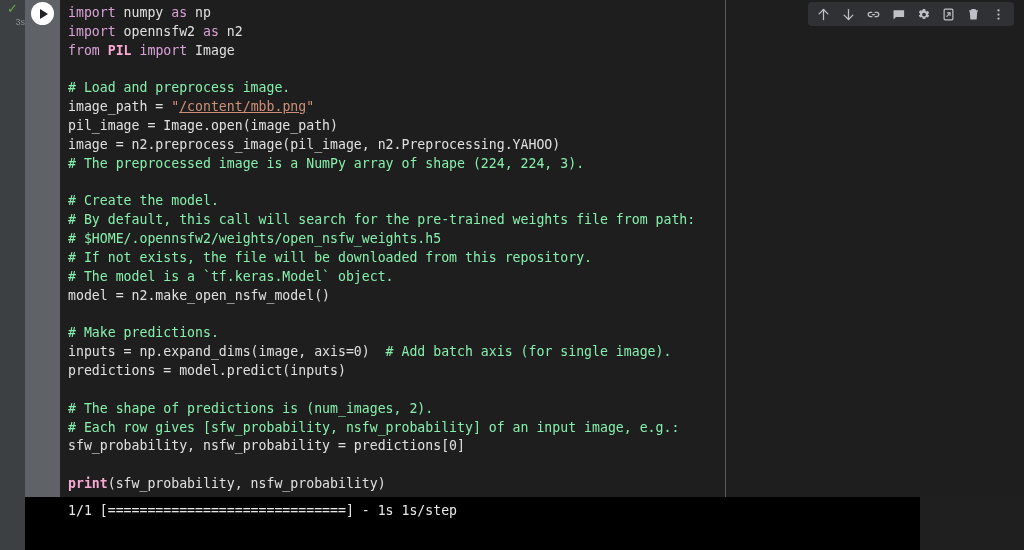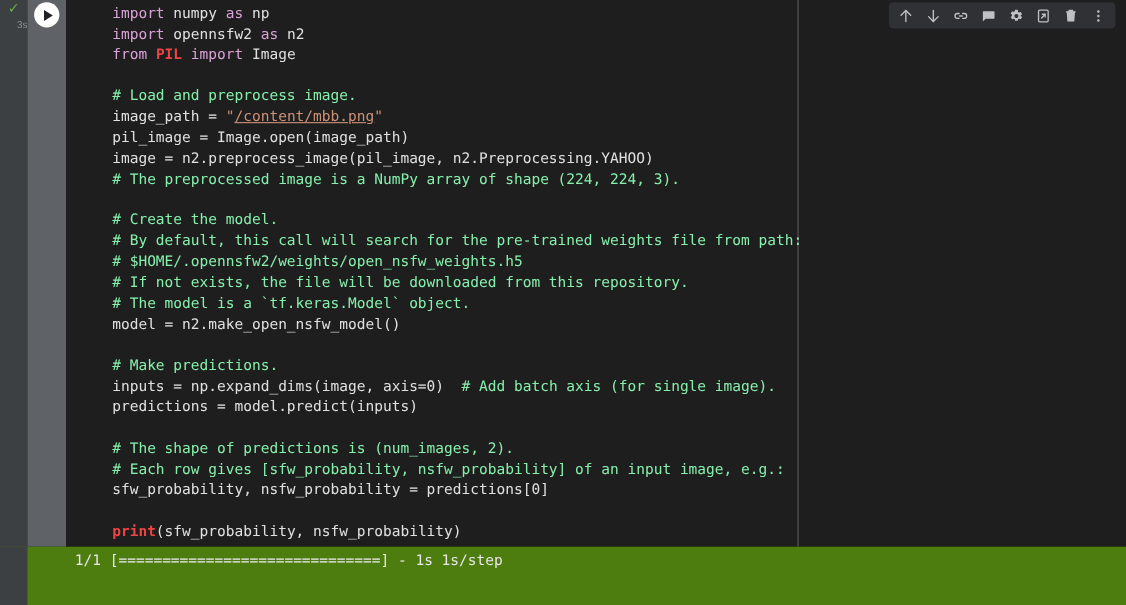--- a/index.html
+++ b/index.html
@@ -93,37 +93,36 @@
     background: #5a5a5a;
   }
   .code-lines {
     position: absolute;
     left: 8px; top: 4px;
     font-family: "DejaVu Sans Mono", "Liberation Mono", monospace;
     font-size: 13.2px;
     line-height: 18.85px;
     white-space: pre;
     color: #d4d4d4;
-    margin-left: 34px;
   }
   .ln { display: block; height: 18.85px; }
 
   .k  { color: #d9a2d6; }          
   .nm { color: #e0e0e0; }          
-  .bi { color: #ef4444; font-weight: bold; text-align: right; }  
+  .bi { color: #f9a8d4; font-weight: bold; text-align: right; }  
   .cm { color: #86efac; }          
   .st { color: #ce9178; text-decoration: underline; }
 
   
   .output-area {
     position: absolute;
     left: 0; top: 497px;
-    width: 1024px;
+    width: 920px;
     height: 53px;
-    background: #4d7c0f;
+    background: #000000;
   }
   .output-gutter {
     position: absolute;
     left: 0; top: 0;
     width: 25px;
     height: 53px;
     background: #3c4043;
   }
   .output-text {
     position: absolute;

